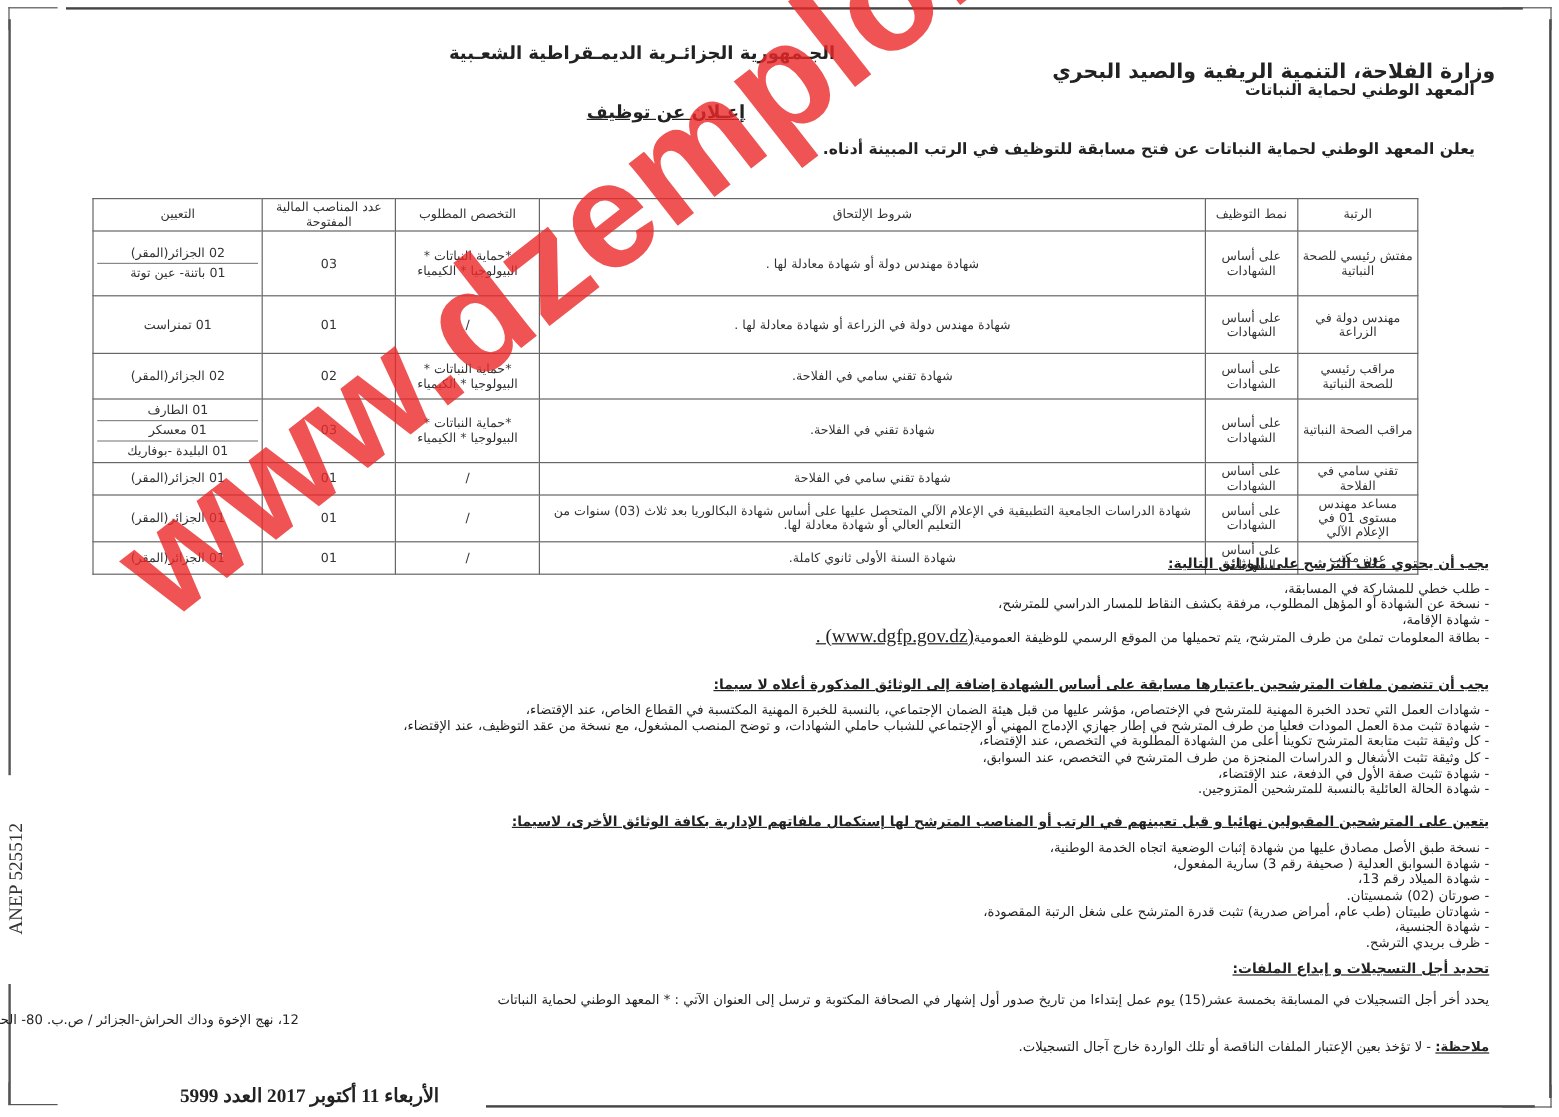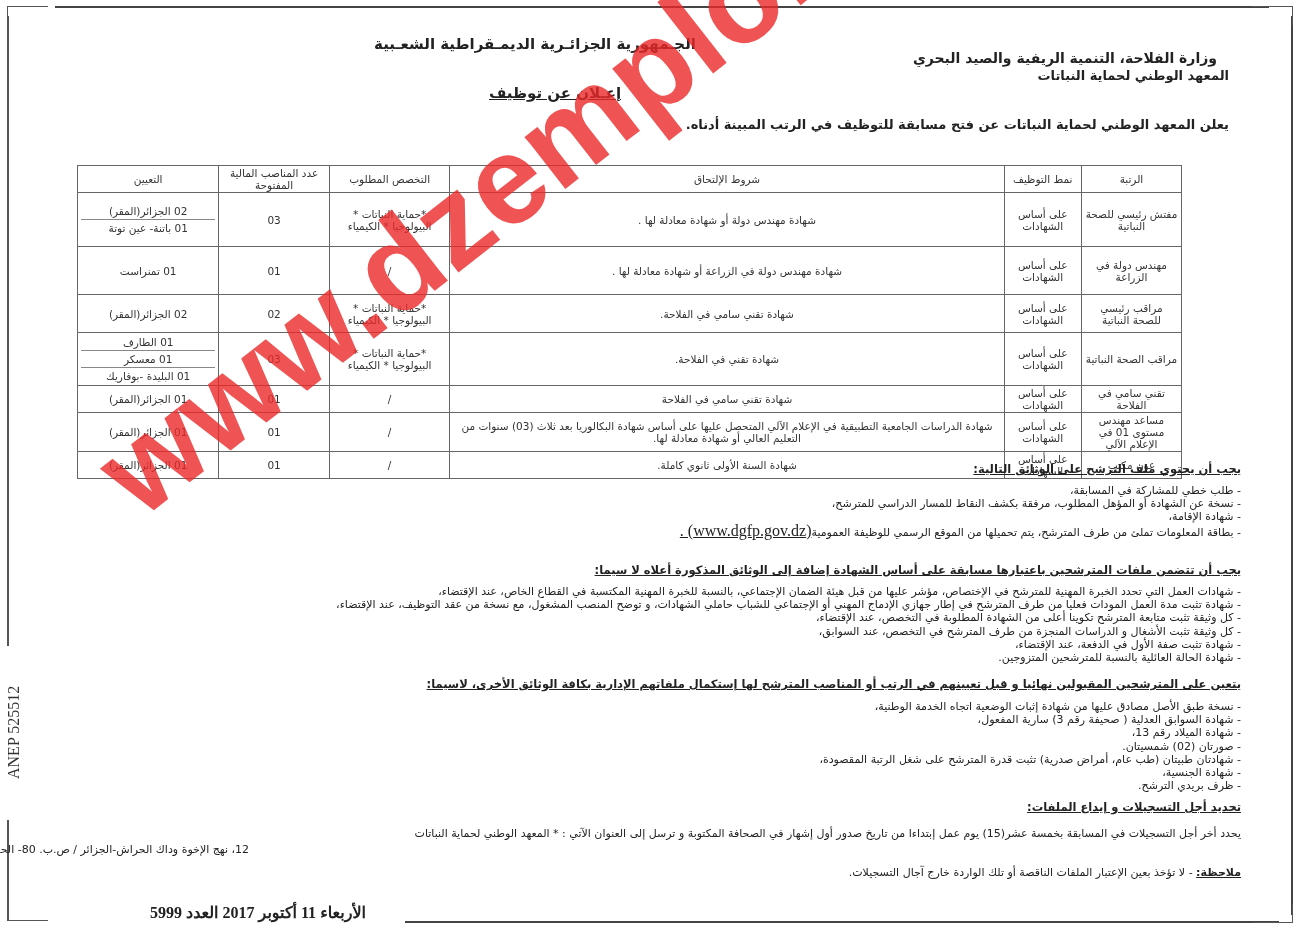--- a/index.html
+++ b/index.html
@@ -20,21 +20,21 @@
   .corner.br { right:6px; bottom:8px; border-left:none; border-top:none; }
   .side-code {
     position:absolute; left:-36px; top:720px; transform:rotate(-90deg);
     font-family:"Liberation Serif", serif; font-size:16px; color:#333; white-space:nowrap; width:100px;
   }
   .doc { position:absolute; inset:0; direction:rtl;padding-left:44px; }
   .rep-title {
     position:absolute; top:35px; left:0; width:1070px; text-align:center;
     font-weight:bold; font-size:15px;
   }
-  .ministry { position:absolute; top:50px; right:82px; font-weight:bold; font-size:14px; }
+  .ministry { position:absolute; top:50px; right:53px; font-weight:bold; font-size:17px; }
   .institute { position:absolute; top:68px; right:70px; font-weight:bold; font-size:13px; }
   .ann-title {
     position:absolute; top:84px; left:0; width:1110px; text-align:center;
     font-weight:bold; font-size:15px; text-decoration:underline;
   }
   .intro { position:absolute; top:117px; right:70px; font-weight:bold; font-size:13px; }
   table.jobs {
     position:absolute; top:165px; left:77px; width:1105px;
     border-collapse:collapse; direction:rtl; font-size:10.5px; color:#333;
   }

